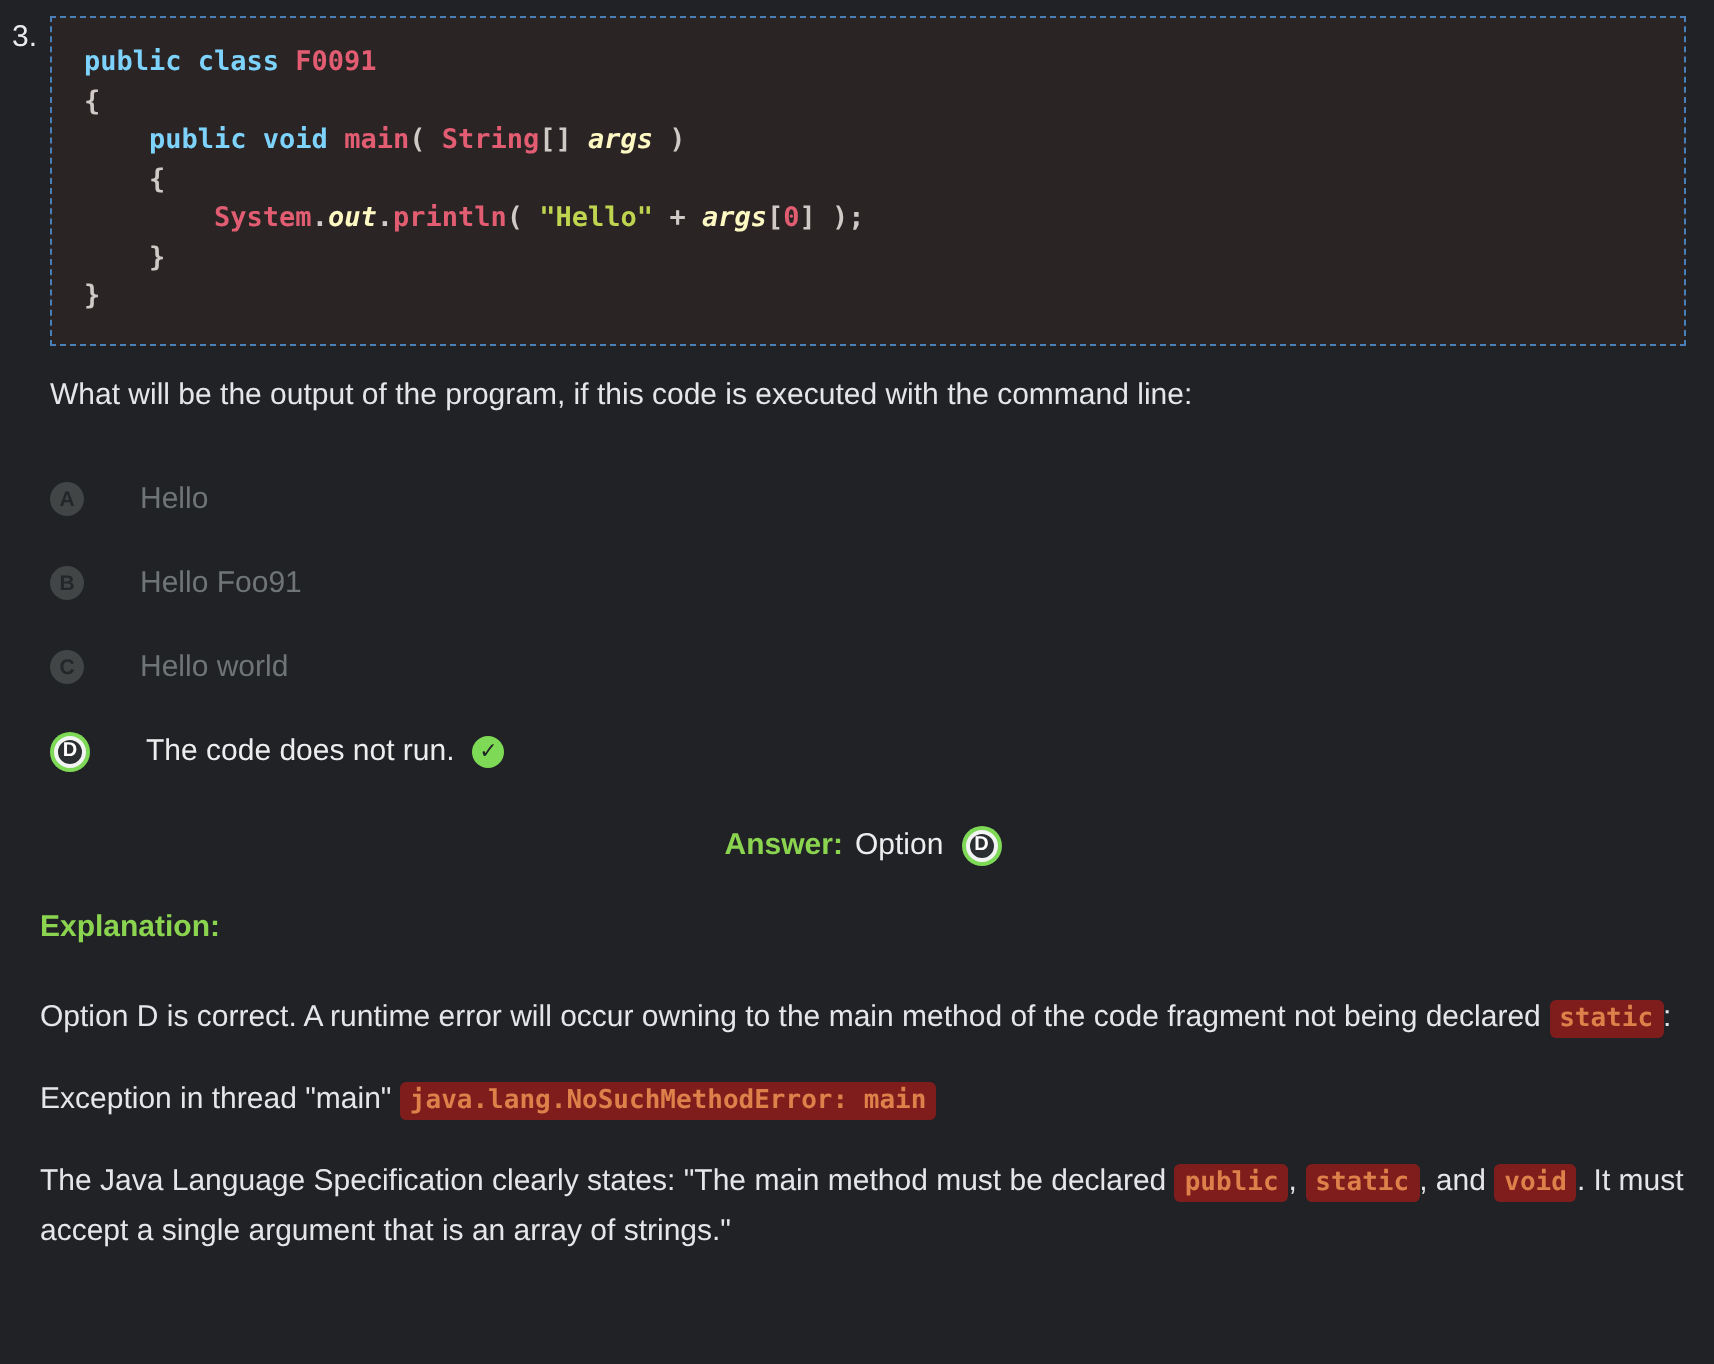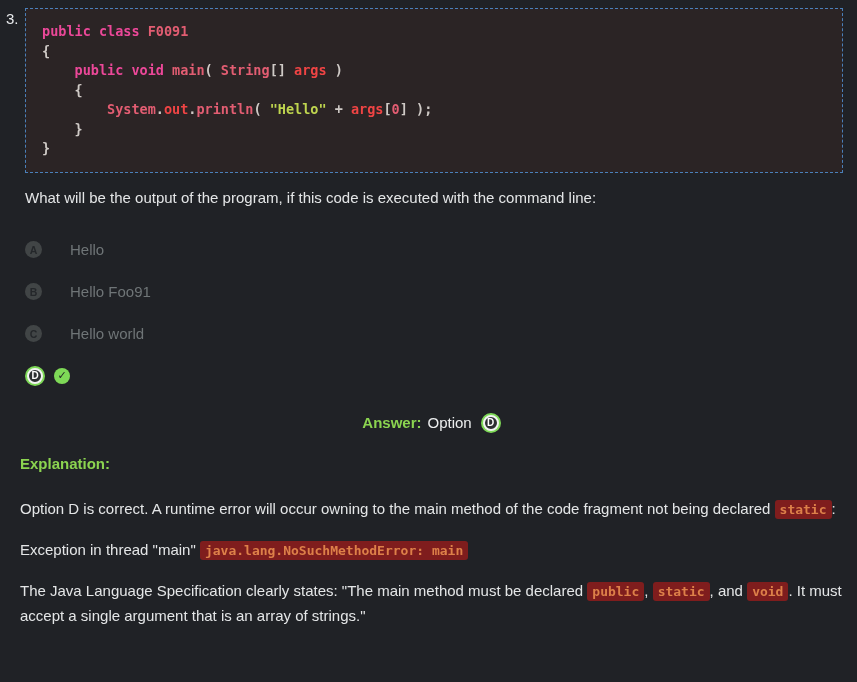--- a/index.html
+++ b/index.html
@@ -20,24 +20,24 @@
     padding: 13px 16px;
   }
   .code-block pre {
     font-family: "DejaVu Sans Mono", "Liberation Mono", monospace;
     font-size: 13.5px;
     font-weight: 700;
     line-height: 19.5px;
     color: #cfcac6;
     white-space: pre;
   }
-  .tok-k { color: #ec4899; }
+  .tok-k { color: #7dd3fc; }
   .tok-n { color: #e25d72; }
   .tok-p { color: #cfcac6; }
-  .tok-b { color: #ef4444; }
+  .tok-b { color: #fef9c3; font-style: italic; }
   .tok-s { color: #bfd54f; }
 
   .q-body { margin-left: 19px; }
   .q-text { margin-top: 14px; line-height: 21px; color: #e4e6e7; }
   .cmd-line {
     margin-top: 17px;
     font-family: "DejaVu Sans Mono", "Liberation Mono", monospace;
     font-size: 14px; font-weight: 700; line-height: 19px;
   }
   .cmd-prompt { color: #e8eaec; margin-right: 8px; }
@@ -115,20 +115,21 @@
         <div class="option dimmed">
           <span class="badge badge-dim">B</span>
           <span class="opt-text">Hello Foo91</span>
         </div>
         <div class="option dimmed">
           <span class="badge badge-dim">C</span>
           <span class="opt-text">Hello world</span>
         </div>
         <div class="option correct">
           <span class="badge badge-correct">D</span>
+          <span class="opt-text">The code does not run.</span>
           <span class="check">✓</span>
         </div>
       </div>
   </div>
 
   <div class="answer-row">
     <span class="accent">Answer:</span>
     <span class="answer-text">Option</span>
     <span class="badge badge-correct">D</span>
   </div>

